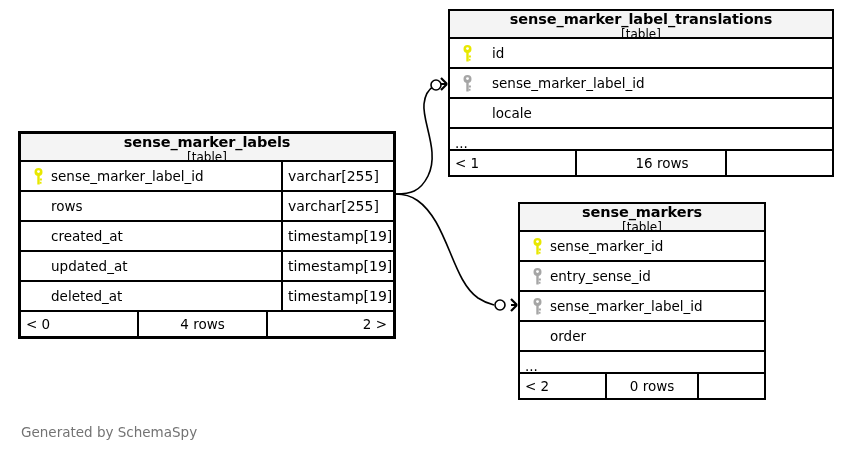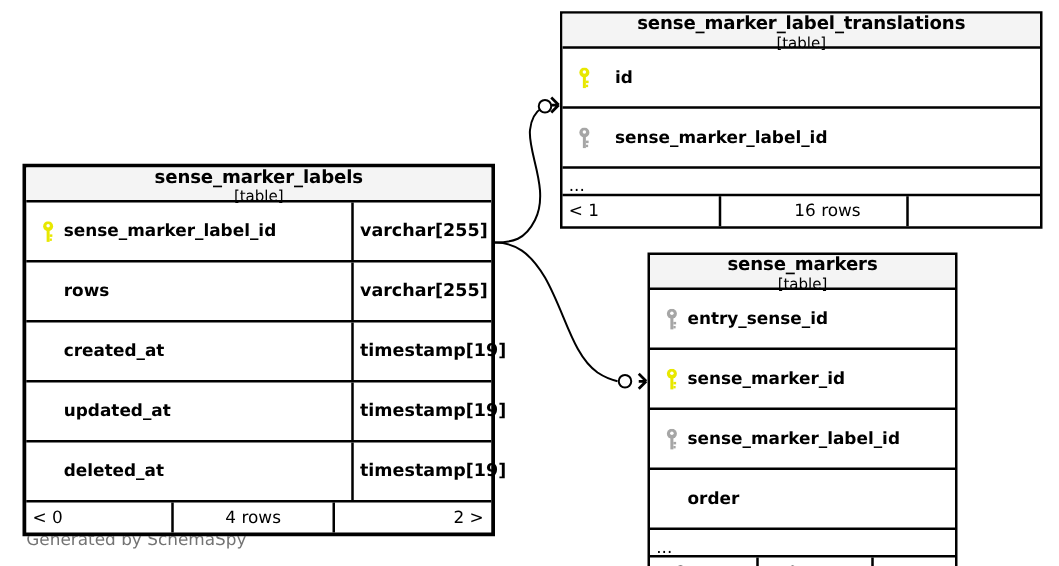--- a/index.html
+++ b/index.html
@@ -53,22 +53,21 @@
   .tbl-tag {
     font-size: 12px;
     white-space: nowrap;
   }
 
   .tbl-row {
     box-sizing: border-box;
     display: flex;
     align-items: stretch;
     border-bottom: 2px solid #000000;
-    height: 48px;
-    font-weight: bold;
+    height: 30px;
   }
   .tbl-row:last-of-type { border-bottom: none; }
 
   .col-name {
     flex: 1 1 auto;
     display: flex;
     align-items: center;
     padding-left: 6px;
     font-size: 13.5px;
     white-space: nowrap;
@@ -278,63 +277,69 @@
             <circle cx="5.5" cy="3.6" r="1.4" fill="#ffffff"></circle>
             <rect x="4.3" y="6" width="2.4" height="10.5" fill="#a6a6a6"></rect>
             <rect x="6.7" y="10.5" width="2.2" height="2" fill="#a6a6a6"></rect>
             <rect x="6.7" y="13.8" width="1.8" height="1.9" fill="#a6a6a6"></rect>
           </svg>
         </span>
         <span class="colname-text" style="padding-left:14px;">sense_marker_label_id</span>
       </span>
     </div>
 
+    <div class="tbl-row" style="border-bottom:2px solid #000;">
+      <span class="col-name">
+        <span class="keycell empty"></span>
+        <span class="colname-text" style="padding-left:14px;">locale</span>
+      </span>
+    </div>
 
     <div class="tbl-ellipsis">...</div>
 
     <div class="tbl-footer">
       <span class="ft-cell ft-left">&lt; 1</span>
       <span class="ft-cell ft-mid">16 rows</span>
       <span class="ft-cell ft-right blank"></span>
     </div>
   </div>
 
   <div class="table-box" id="tbl-markers">
     <div class="tbl-header">
       <span class="tbl-name">sense_markers</span>
       <span class="tbl-tag">[table]</span>
     </div>
 
     <div class="tbl-row">
       <span class="col-name">
         <span class="keycell">
           <svg width="11" height="17" viewBox="0 0 11 17" xmlns="http://www.w3.org/2000/svg">
+            <circle cx="5.5" cy="4" r="4" fill="#e8e800"></circle>
+            <circle cx="5.5" cy="3.6" r="1.4" fill="#ffffff"></circle>
+            <rect x="4.3" y="6" width="2.4" height="10.5" fill="#e8e800"></rect>
+            <rect x="6.7" y="10.5" width="2.2" height="2" fill="#e8e800"></rect>
+            <rect x="6.7" y="13.8" width="1.8" height="1.9" fill="#e8e800"></rect>
+          </svg>
+        </span>
+        <span class="colname-text">sense_marker_id</span>
+      </span>
+    </div>
+
+    <div class="tbl-row">
+      <span class="col-name">
+        <span class="keycell">
+          <svg width="11" height="17" viewBox="0 0 11 17" xmlns="http://www.w3.org/2000/svg">
             <circle cx="5.5" cy="4" r="4" fill="#a6a6a6"></circle>
             <circle cx="5.5" cy="3.6" r="1.4" fill="#ffffff"></circle>
             <rect x="4.3" y="6" width="2.4" height="10.5" fill="#a6a6a6"></rect>
             <rect x="6.7" y="10.5" width="2.2" height="2" fill="#a6a6a6"></rect>
             <rect x="6.7" y="13.8" width="1.8" height="1.9" fill="#a6a6a6"></rect>
           </svg>
         </span>
         <span class="colname-text">entry_sense_id</span>
-      </span>
-    </div>
-
-    <div class="tbl-row">
-      <span class="col-name">
-        <span class="keycell">
-          <svg width="11" height="17" viewBox="0 0 11 17" xmlns="http://www.w3.org/2000/svg">
-            <circle cx="5.5" cy="4" r="4" fill="#e8e800"></circle>
-            <circle cx="5.5" cy="3.6" r="1.4" fill="#ffffff"></circle>
-            <rect x="4.3" y="6" width="2.4" height="10.5" fill="#e8e800"></rect>
-            <rect x="6.7" y="10.5" width="2.2" height="2" fill="#e8e800"></rect>
-            <rect x="6.7" y="13.8" width="1.8" height="1.9" fill="#e8e800"></rect>
-          </svg>
-        </span>
-        <span class="colname-text">sense_marker_id</span>
       </span>
     </div>
 
     <div class="tbl-row">
       <span class="col-name">
         <span class="keycell">
           <svg width="11" height="17" viewBox="0 0 11 17" xmlns="http://www.w3.org/2000/svg">
             <circle cx="5.5" cy="4" r="4" fill="#a6a6a6"></circle>
             <circle cx="5.5" cy="3.6" r="1.4" fill="#ffffff"></circle>
             <rect x="4.3" y="6" width="2.4" height="10.5" fill="#a6a6a6"></rect>

